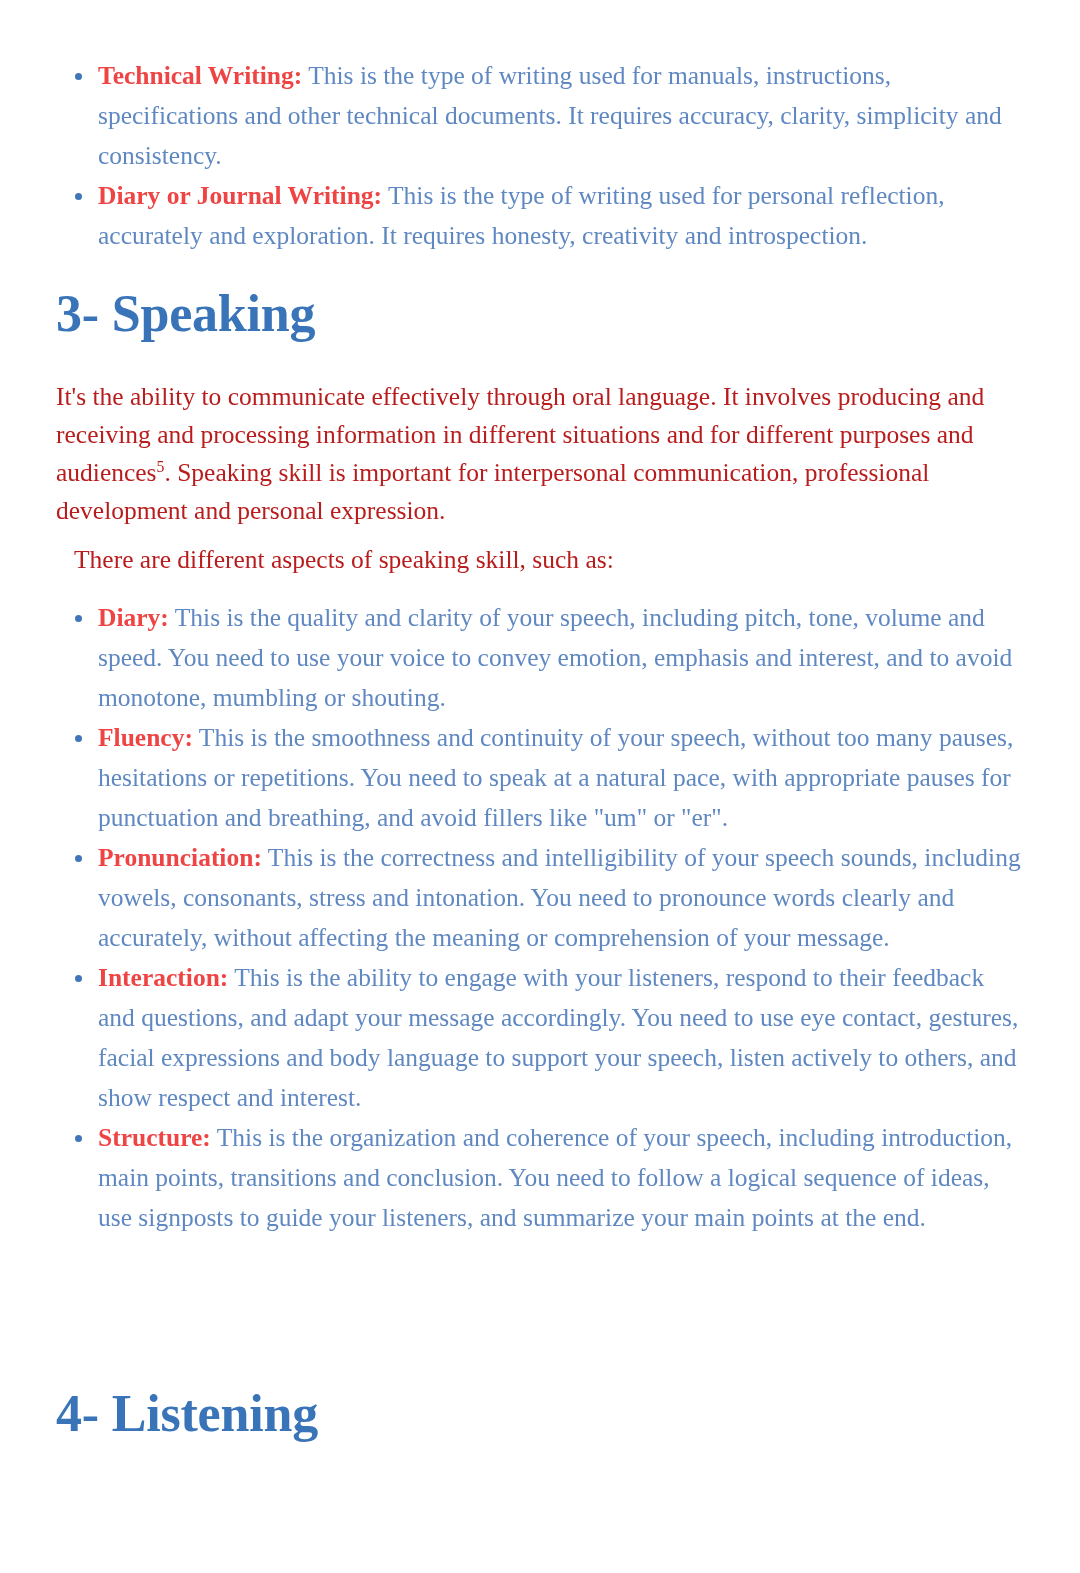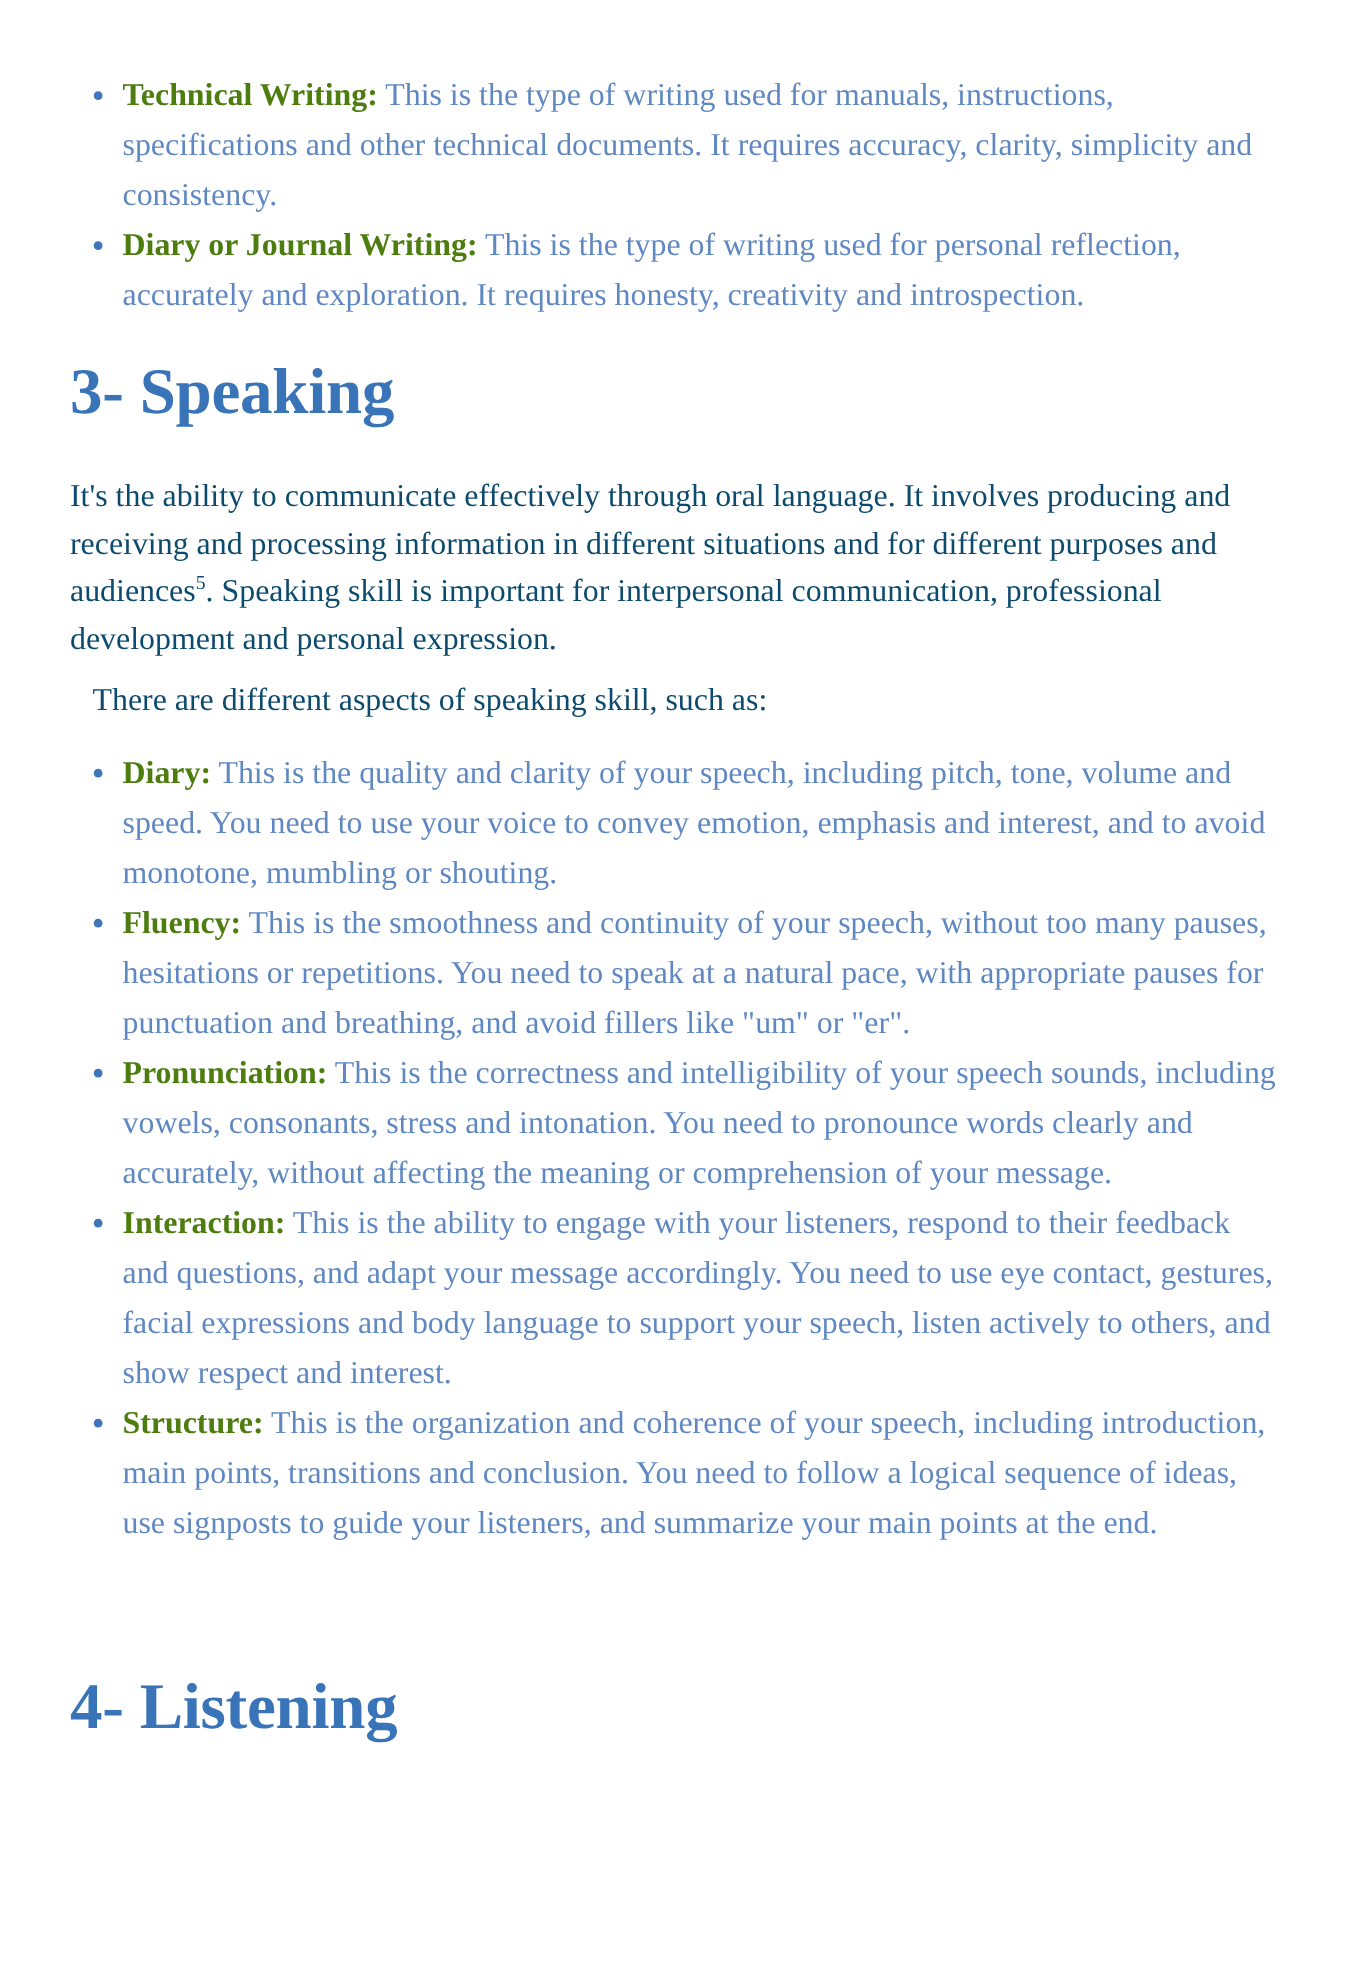--- a/index.html
+++ b/index.html
@@ -30,21 +30,21 @@
     font-size: 52px;
     line-height: 1.0;
     letter-spacing: -0.2px;
     margin: 0;
     padding: 0;
     white-space: nowrap;
   }
 
   
   .body-par {
-    color: #0c4a6e;
+    color: #b91c1c;
     font-size: 25.5px;
     line-height: 38px;
     margin: 0;
     padding: 0;
     max-width: 968px;
   }
 
   sup.footnote-ref {
     font-size: 0.62em;
     vertical-align: super;
@@ -70,31 +70,31 @@
     content: "";
     position: absolute;
     left: 19px;
     top: 17px;
     width: 7px;
     height: 7px;
     border-radius: 50%;
     background: #3f76ba;
   }
   .term {
-    color: #4d7c0f;
+    color: #ef4444;
     font-weight: bold;
   }
 
   
   .block-top-list     { position: absolute; left: 56px; top: 56px;   width: 968px; }
   .heading-speaking   { position: absolute; left: 56px; top: 288px; text-align: right;  }
   .par-speaking-intro { position: absolute; left: 56px; top: 378px;  width: 968px; }
   .par-aspects        { position: absolute; left: 74px; top: 541px;  width: 968px; }
   .block-aspects-list { position: absolute; left: 56px; top: 598px;  width: 968px; }
-  .heading-listening  { position: absolute; left: 56px; top: 1340px; text-align: center; }
+  .heading-listening  { position: absolute; left: 56px; top: 1388px; text-align: center; }
 </style>
 </head>
 <body>
 
 <div class="page">
 
   <ul class="bullet-list block-top-list">
     <li>
       <span class="term">Technical Writing:</span><span> This is the type of writing used for manuals, instructions, specifications and other technical documents. It requires accuracy, clarity, simplicity and consistency.</span>
     </li>

